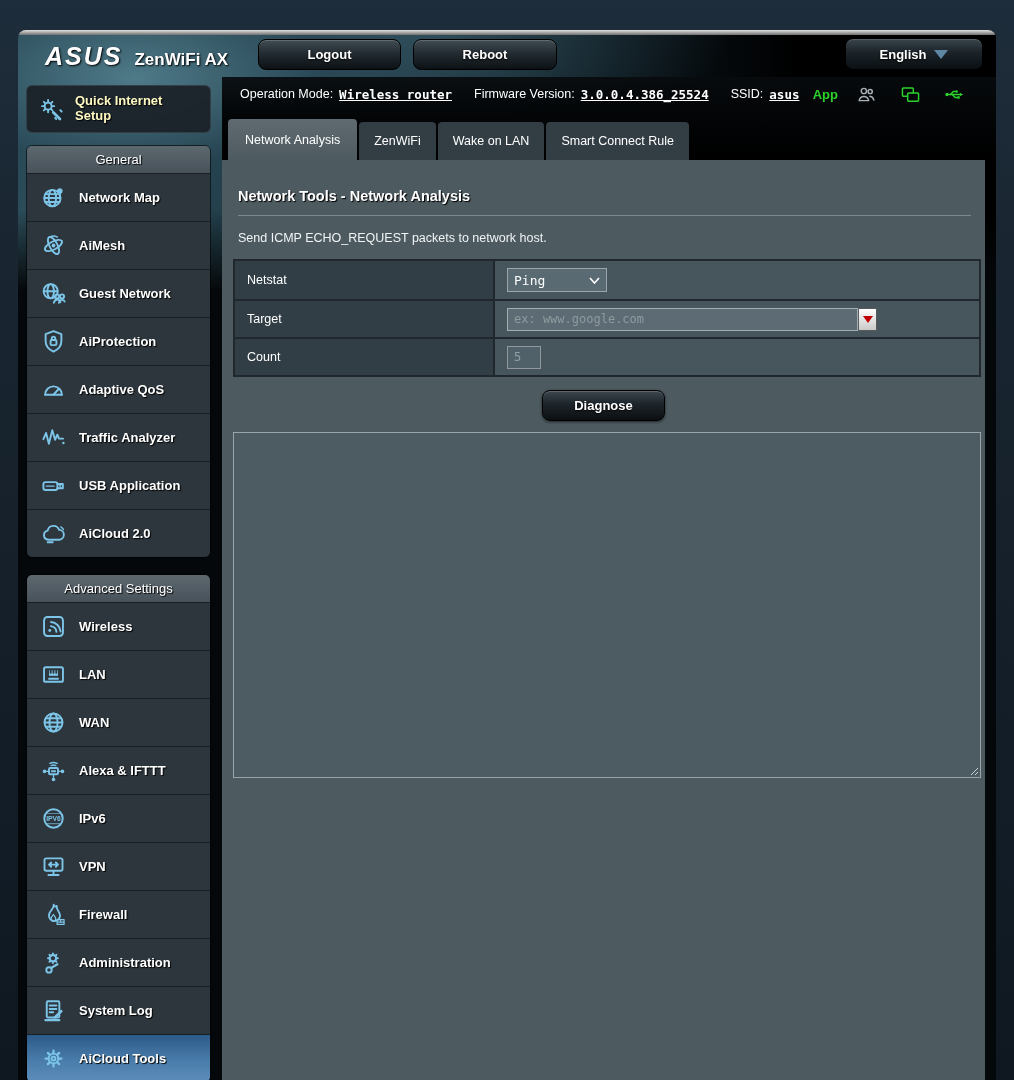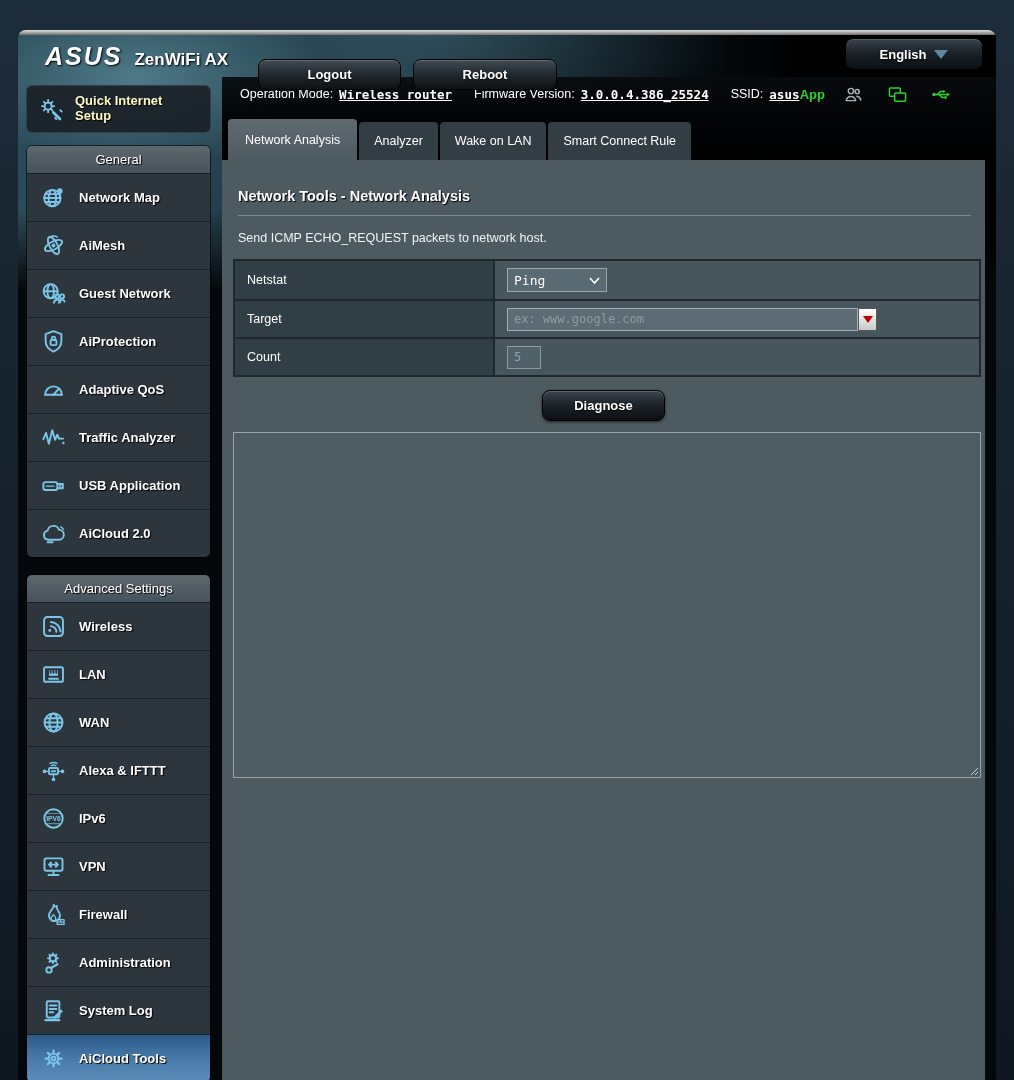--- a/index.html
+++ b/index.html
@@ -37,40 +37,40 @@
   .asus-logo {
     color:#fff; font-weight:bold; font-style:italic; font-size:25px;
     letter-spacing:2px; text-shadow:1px 1px 2px #000;
   }
   .product { color:#fff; font-weight:bold; font-size:17px; text-shadow:1px 1px 2px #000; }
   .hbtn {
     position:absolute; top:4px; height:31px; border-radius:8px;
     background:linear-gradient(180deg,#414c53 0%,#232c32 45%,#0c1114 100%);
     border:1px solid #000; box-shadow:inset 0 1px 0 rgba(255,255,255,0.18);
     color:#fff; font-weight:bold; font-size:13px; text-shadow:0 1px 2px #000;
-    font-family:"Liberation Sans",sans-serif; cursor:pointer;margin-top:20px;
+    font-family:"Liberation Sans",sans-serif; cursor:pointer;
   }
   .btn-logout { left:240px; width:143px; }
   .btn-reboot { left:395px; width:144px; }
   .lang-btn {
     position:absolute; top:3px; right:13px; width:138px; height:32px; border-radius:8px;
     background:linear-gradient(180deg,#39444b 0%,#1b2329 45%,#0a0f12 100%);
     border:1px solid #000; box-shadow:inset 0 1px 0 rgba(255,255,255,0.15);
     display:flex; align-items:center; justify-content:center; gap:8px;
     color:#fff; font-weight:bold; font-size:13px; text-shadow:0 1px 2px #000; cursor:pointer;
   }
   .lang-caret { width:0; height:0; border-left:7px solid transparent; border-right:7px solid transparent; border-top:9px solid #5e87a3; }
 
   
   .rightdark {
     position:absolute; left:204px; top:47px; right:0; height:83px; z-index:4;
     background:linear-gradient(180deg, rgba(8,11,14,0.92) 0%, #020405 55%, #000 100%);
   }
   .infobar {
-    position:absolute; left:204px; top:47px; right:17px; height:34px; z-index:5;
+    position:absolute; left:204px; top:47px; right:4px; height:34px; z-index:5;
     display:flex; align-items:center; padding:0 22px 0 18px;
     color:#fff; font-size:12.5px;
   }
   .info-left { display:flex; align-items:center; gap:6px; white-space:nowrap; }
   .info-val {
     font-family:"DejaVu Sans Mono", monospace; font-weight:bold; font-size:12.5px;
     text-decoration:underline; color:#fff; cursor:pointer;
   }
   .info-gap { width:10px; }
   .info-right { margin-left:auto; display:flex; align-items:center; gap:12px; }
@@ -219,21 +219,21 @@
             <circle cx="14.5" cy="8.6" r="1.4" fill="#2bd22b" stroke="none"></circle>
             <path d="M9.6 12l3 3.4h2.4"></path>
             <rect x="15.2" y="14" width="2.8" height="2.8" fill="#2bd22b" stroke="none"></rect>
           </svg>
         </span>
     </div>
   </div>
 
   <div class="tabrow">
     <div class="tab active">Network Analysis</div>
-    <div class="tab">Analyzer</div>
+    <div class="tab">ZenWiFi</div>
     <div class="tab">Wake on LAN</div>
     <div class="tab">Smart Connect Rule</div>
   </div>
 
   <aside class="sidebar">
     <div class="qis-block">
       <span class="icon">
           <svg viewBox="0 0 24 24" width="27" height="27" fill="none" stroke="#7cc5e8" stroke-width="1.7" stroke-linecap="round" stroke-linejoin="round">
             <circle cx="9" cy="9" r="3.1"></circle>
             <path d="M9 3.6v1.9M9 12.5v1.9M3.6 9h1.9M12.5 9h1.9M5.2 5.2l1.3 1.3M11.5 11.5l1.3 1.3M12.8 5.2l-1.3 1.3M6.5 11.5l-1.3 1.3"></path>

